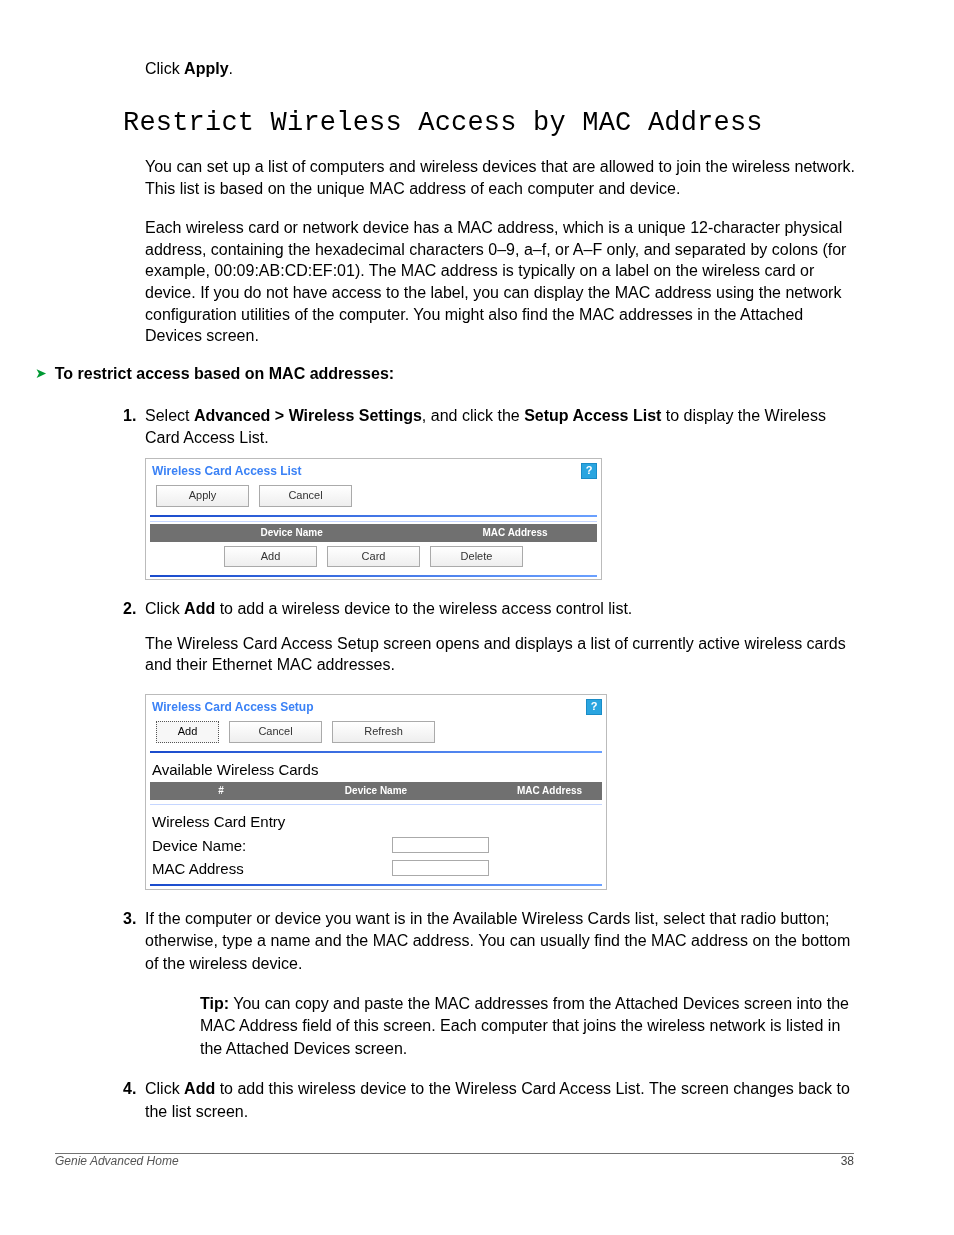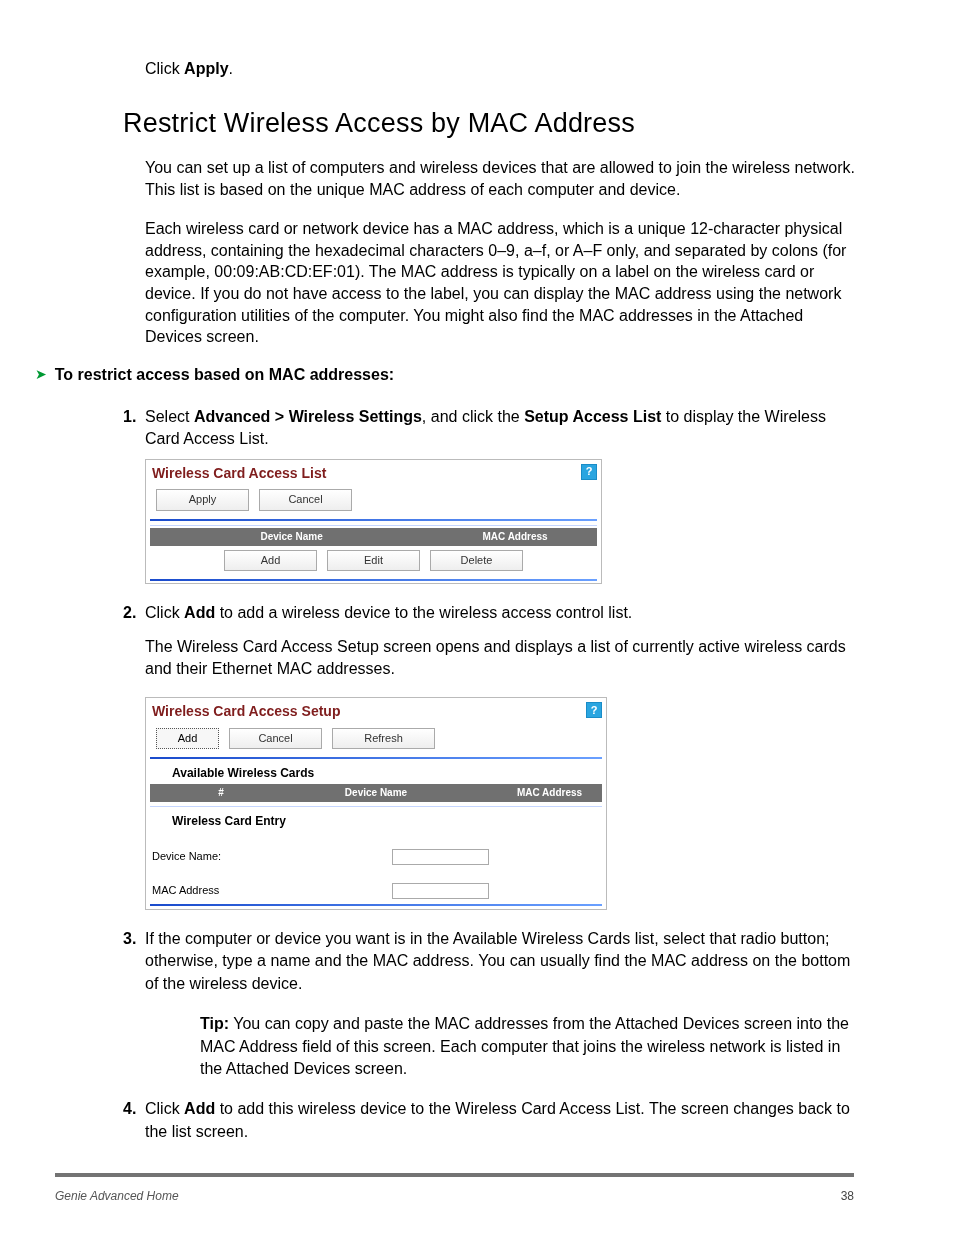--- a/index.html
+++ b/index.html
@@ -16,21 +16,21 @@
   }
   .content {
     margin-left: 55px;
     margin-right: 0;
   }
   .step-text {
     font-size: 16px;
     margin-bottom: 30px;
   }
   h1.section-title {
-    font-family: Liberation Sans, sans-serif;
+    font-family: Liberation Mono, monospace;
     font-weight: 400;
     font-size: 27px;
     margin: 0 0 18px 3px;
     letter-spacing: 0.2px;
     margin-left: -22px;
   }
   p.body {
     font-size: 16px;
     line-height: 1.35;
     margin: 0 0 18px 0;
@@ -66,23 +66,23 @@
     font-family: Tahoma, Arial, sans-serif;
     font-size: 11px;
   }
   .ui-title-row {
     display: flex;
     justify-content: space-between;
     align-items: flex-start;
     padding: 4px 4px 2px 6px;
   }
   .ui-title {
-    color: #7f1d1d;
-    font-weight: bold;
-    font-size: 14px;
+    color: #3b82f6;
+    font-weight: bold;
+    font-size: 12px;
   }
   .help-icon {
     width: 14px;
     height: 14px;
     background: #2aa5e0;
     color: #fff;
     display: inline-flex;
     align-items: center;
     justify-content: center;
     font-size: 11px;
@@ -161,52 +161,50 @@
     background: #707070;
     color: #fff;
     font-size: 10px;
     font-weight: bold;
     margin: 0 4px;
   }
   .th-hash { flex: 0 0 60px; text-align: center; }
   .th-device2 { flex: 0 0 160px; text-align: center; }
   .th-mac2 { flex: 1; text-align: center; }
   .ui-section-label {
-    font-size: 12px;
-    font-weight: bold;
+    font-size: 15px;
+    font-weight: normal;
     padding: 4px 6px 2px 6px;
-    margin-left: 20px;
   }
   .form-row {
     display: flex;
     align-items: center;
     padding: 1px 6px;
-    font-size: 11px;
-    margin-top: 16px;
+    font-size: 15px;
   }
   .form-label { flex: 0 0 240px; }
   .form-input {
     border: 1px solid #aaa;
     background: #fff;
     width: 95px;
     height: 14px;
   }
   .tip-indent {
     margin-left: 55px;
     font-size: 16px;
     line-height: 1.4;
     margin-bottom: 18px;
   }
   .tip-label {
     font-weight: bold;
   }
   .footer-line {
-    border-top: 4px solid #737373;
+    border-top: 1px solid #737373;
     margin: 30px 10px 8px -35px;
-    padding-top: 12px;
+    padding-top: 0;
     display: flex;
     justify-content: space-between;
     font-size: 12px;
     color: #444;
   }
   .footer-left { font-style: italic; color: #555; }
 </style>
 </head>
 <body>
 
@@ -244,21 +242,21 @@
             <div class="ui-btn">Cancel</div>
           </div>
           <div class="ui-divider-blue"></div>
           <div class="ui-divider-thin"></div>
           <div class="ui-table-header">
             <div class="ui-th th-device">Device Name</div>
             <div class="ui-th th-mac">MAC Address</div>
           </div>
           <div class="ui-btn-row-center">
             <div class="ui-btn">Add</div>
-            <div class="ui-btn">Edit</div>
+            <div class="ui-btn">Card</div>
             <div class="ui-btn">Delete</div>
           </div>
           <div class="ui-divider-blue"></div>
         </div>
       </li>
 
       <li>
         <span style="display:inline-block; margin-left:-22px; width:22px; font-weight:bold;">2.</span><span>Click </span><span class="bold">Add</span><span> to add a wireless device to the wireless access control list.</span>
         <p class="body" style="margin-top:12px;">The Wireless Card Access Setup screen opens and displays a list of currently active wireless cards and their Ethernet MAC addresses.</p>
 

